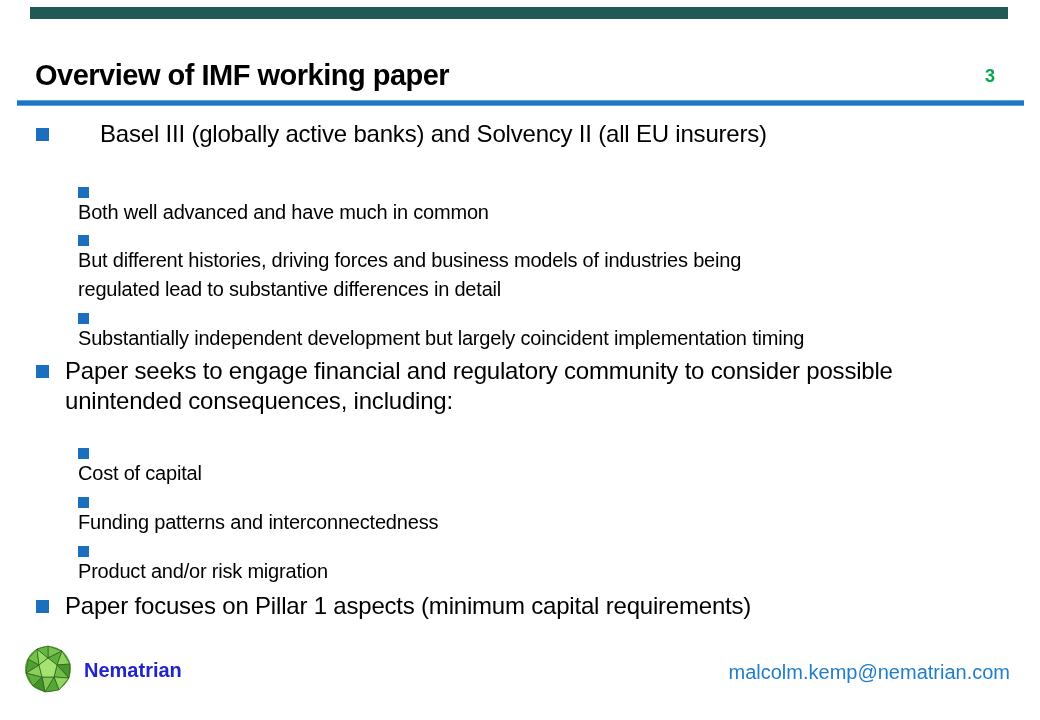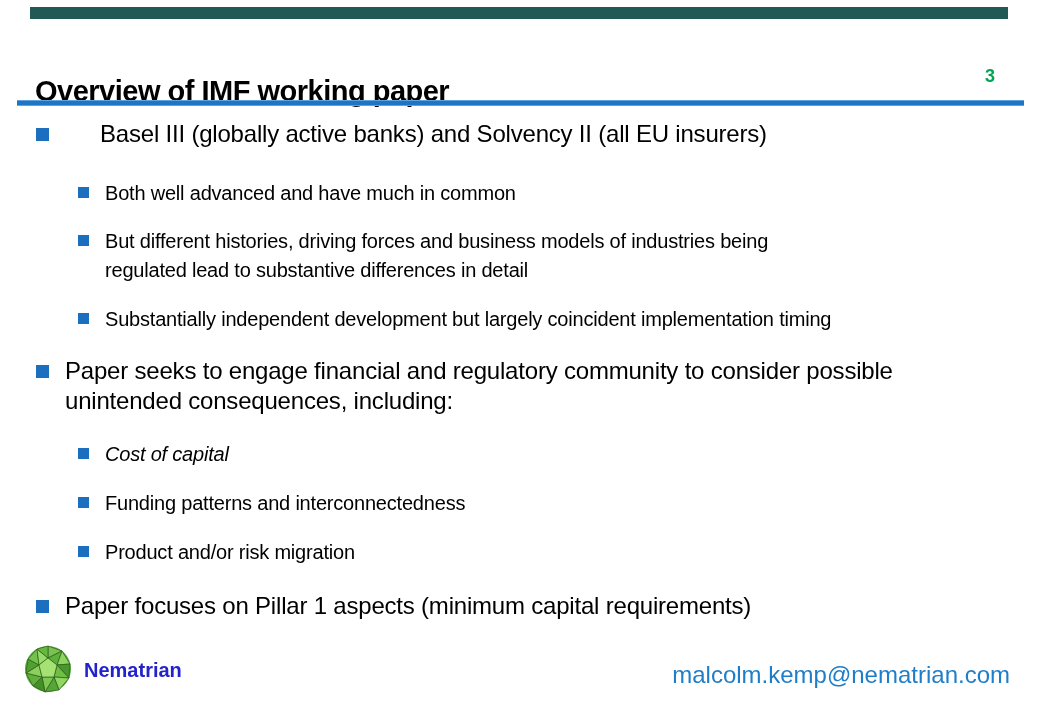--- a/index.html
+++ b/index.html
@@ -19,21 +19,21 @@
 
   .top-bar {
     position:absolute; left:30px; top:7px;
     width:978px; height:12px;
     background:var(--topbar);
   }
 
   .slide-title {
     position:absolute; left:35px; top:59px;
     font-size:29px; font-weight:bold; color:#000;
-    letter-spacing:-0.5px; white-space:nowrap;margin-top:16px;
+    letter-spacing:-0.5px; white-space:nowrap;
   }
 
   .page-number {
     position:absolute; left:985px; top:66px;
     font-size:18px; font-weight:bold;
     color:var(--green);
   }
 
   .title-rule {
     position:absolute; left:17px; top:100px;
@@ -44,42 +44,42 @@
   }
 
   .bullet-row { position:absolute; display:flex; align-items:flex-start; }
   .bullet-row .sq { flex:0 0 auto; background:var(--bullet-blue); }
   .bullet-row .txt { white-space:pre-line; color:#000; letter-spacing:-0.2px; }
 
   .l1 { left:36px; }
   .l1 .sq { width:13px; height:13px; margin:9px 16px 0 0; }
   .l1 .txt { font-size:24px; line-height:30px; width:920px; }
 
-  .l2 { left:78px; }
+  .l2 { left:78px;flex-direction:column; }
   .l2 .sq { width:11px; height:11px; margin:8px 16px 0 0; }
   .l2 .txt { font-size:20px; line-height:29px; width:920px; }
 
   .r1 { top:119px;gap:35px; }
   .r2 { top:179px; }
   .r3 { top:227px;justify-content:space-between; }
   .r4 { top:305px; }
   .r5 { top:356px; }
-  .r6 { top:440px;font-style:italic; }
+  .r6 { top:440px; }
   .r7 { top:489px; }
   .r8 { top:538px; }
   .r9 { top:591px; }
 
   .footer-logo { position:absolute; left:24px; top:642px; width:50px; height:56px; }
   .footer-brand {
     position:absolute; left:84px; top:659px;
     font-size:20px; color:var(--brand-blue);font-weight:bold;
   }
   .footer-email {
     position:absolute; right:30px; top:661px;
-    font-size:24px; color:var(--email-blue);
+    font-size:20px; color:var(--email-blue);
     text-decoration:none; cursor:pointer;
   }
 </style>
 </head>
 <body style="--bullet-blue: #1b6fbe; --rule-blue: #1c76c5; --green: #00a651; --topbar: #215954; --brand-blue: #2323cc; --email-blue: #1f7ec9;">
 
 <div class="top-bar"></div>
 
 <div class="slide-title">Overview of IMF working paper</div>
 <div class="page-number">3</div>

